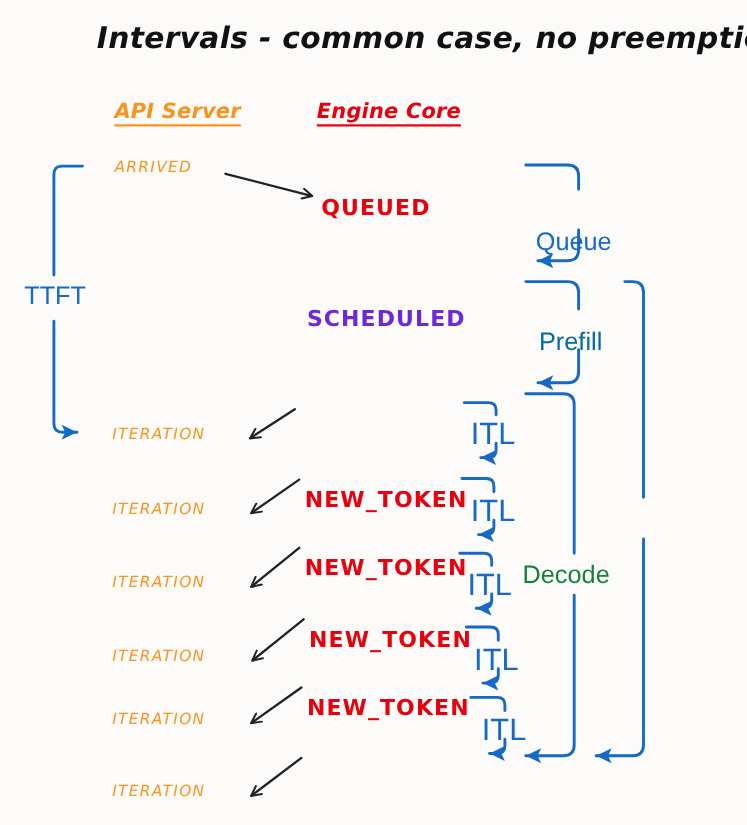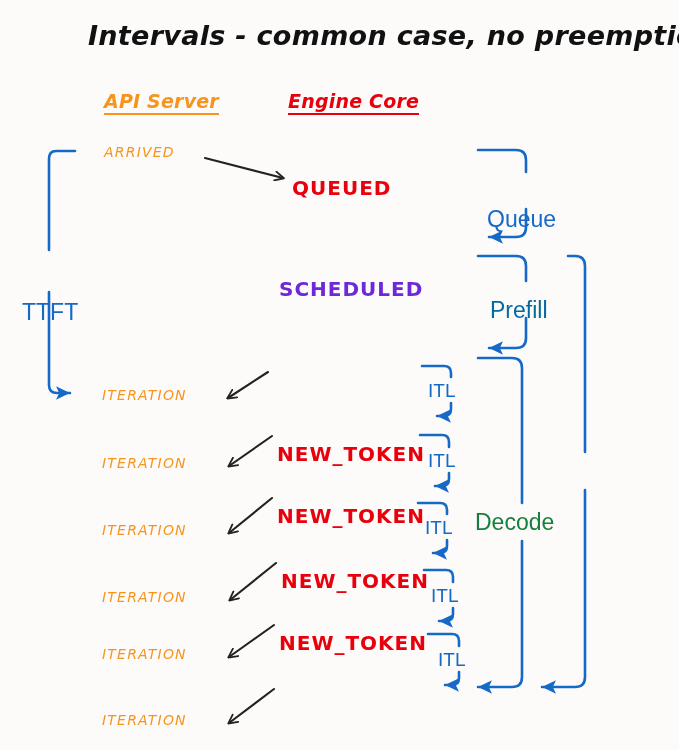--- a/index.html
+++ b/index.html
@@ -57,21 +57,21 @@
     font-size: 20px;
     letter-spacing: 1.0px;
     margin-top: 21px;
   }
   .blabel {
     font-family: "Liberation Sans", sans-serif;
     font-size: 23px;
     letter-spacing: 0px;
   }
   .blabel.small {
-    font-size: 19px;
+    font-size: 28px;
   }
 </style>
 </head>
 <body>
 
 <div id="canvas">
 
   <div class="txt title" style="left:88px; top:22px;">Intervals - common case, no preemptions</div>
 
   <div class="txt colhead" style="left:104px; top:92px; color:#F7941E;">API Server</div>
@@ -85,21 +85,21 @@
   <div class="txt state-api" style="left:102px; top:647px; color:#F7941E;">ITERATION</div>
   <div class="txt state-api" style="left:102px; top:713px; color:#F7941E;">ITERATION</div>
 
   <div class="txt state-engine" style="left:292px; top:157px; color:#E8000D;">QUEUED</div>
   <div class="txt state-engine" style="left:279px; top:258px; color:#6d28d9;">SCHEDULED</div>
   <div class="txt state-engine" style="left:277px; top:423px; color:#E8000D;">NEW_TOKEN</div>
   <div class="txt state-engine" style="left:277px; top:485px; color:#E8000D;">NEW_TOKEN</div>
   <div class="txt state-engine" style="left:281px; top:550px; color:#E8000D;">NEW_TOKEN</div>
   <div class="txt state-engine" style="left:279px; top:612px; color:#E8000D;">NEW_TOKEN</div>
 
-  <div class="txt blabel" style="left:22px; top:257px; color:#1569C7;margin-top:44px;">TTFT</div>
+  <div class="txt blabel" style="left:22px; top:257px; color:#1569C7;">TTFT</div>
   <div class="txt blabel" style="left:487px; top:180px; color:#1569C7;margin-top:28px;">Queue</div>
   <div class="txt blabel" style="left:490px; top:299px; color:#0369a1;">Prefill</div>
   <div class="txt blabel" style="left:475px; top:511px; color:#15803d;">Decode</div>
 
   <div class="txt blabel small" style="left:428px; top:381px; color:#1569C7;">ITL</div>
   <div class="txt blabel small" style="left:428px; top:451px; color:#1569C7;">ITL</div>
   <div class="txt blabel small" style="left:425px; top:518px; color:#1569C7;">ITL</div>
   <div class="txt blabel small" style="left:431px; top:586px; color:#1569C7;">ITL</div>
   <div class="txt blabel small" style="left:438px; top:650px; color:#1569C7;">ITL</div>
 

